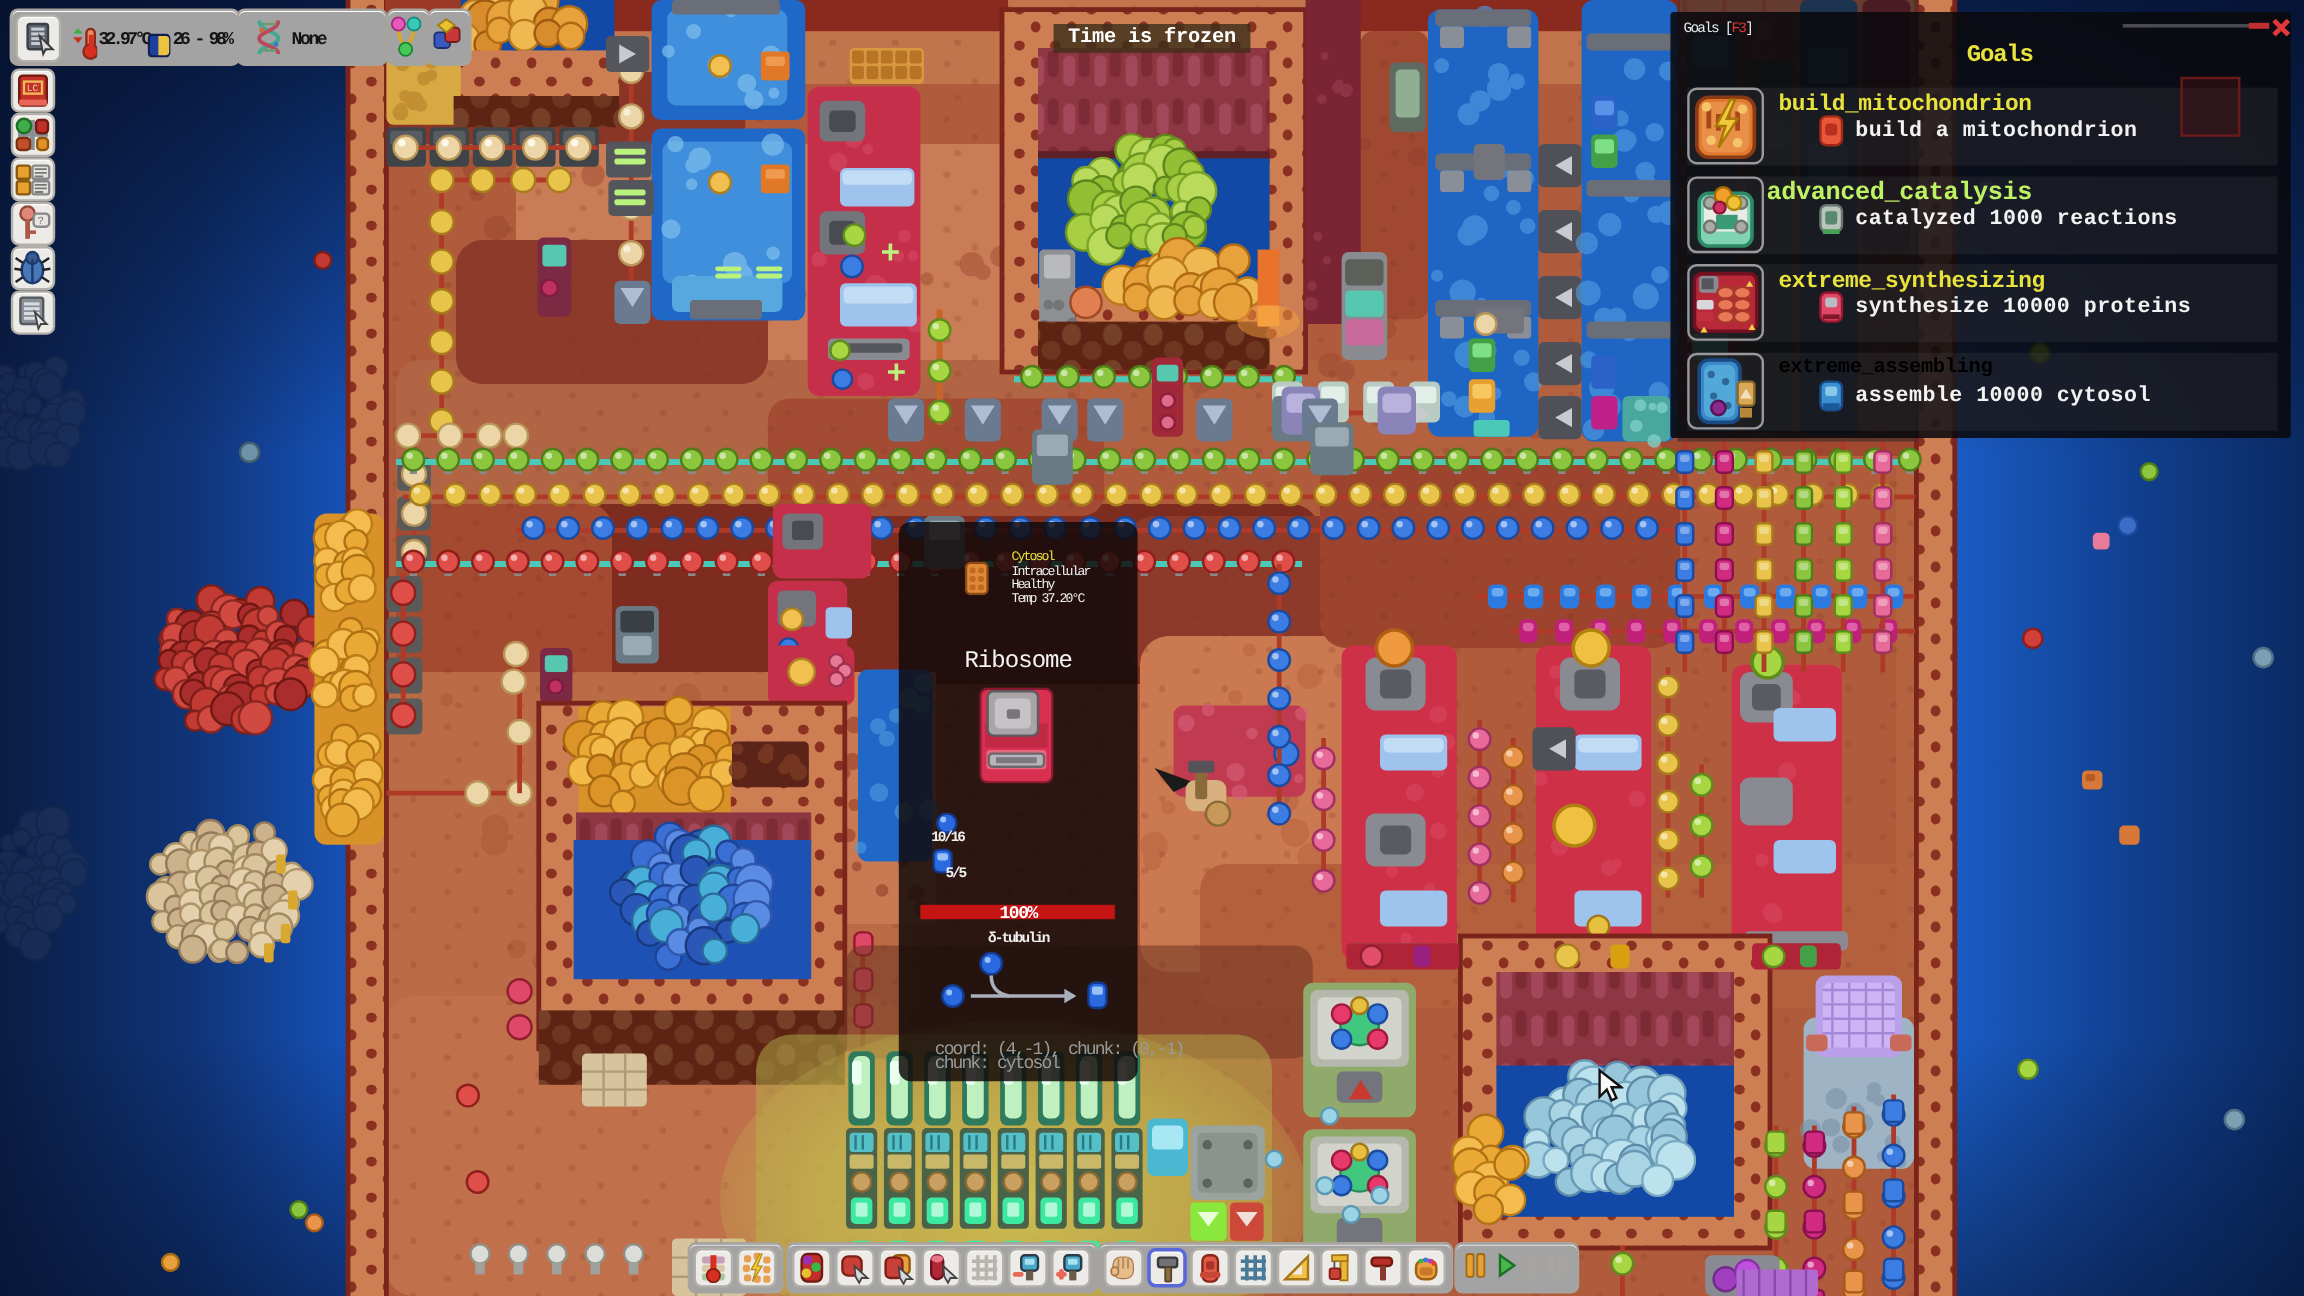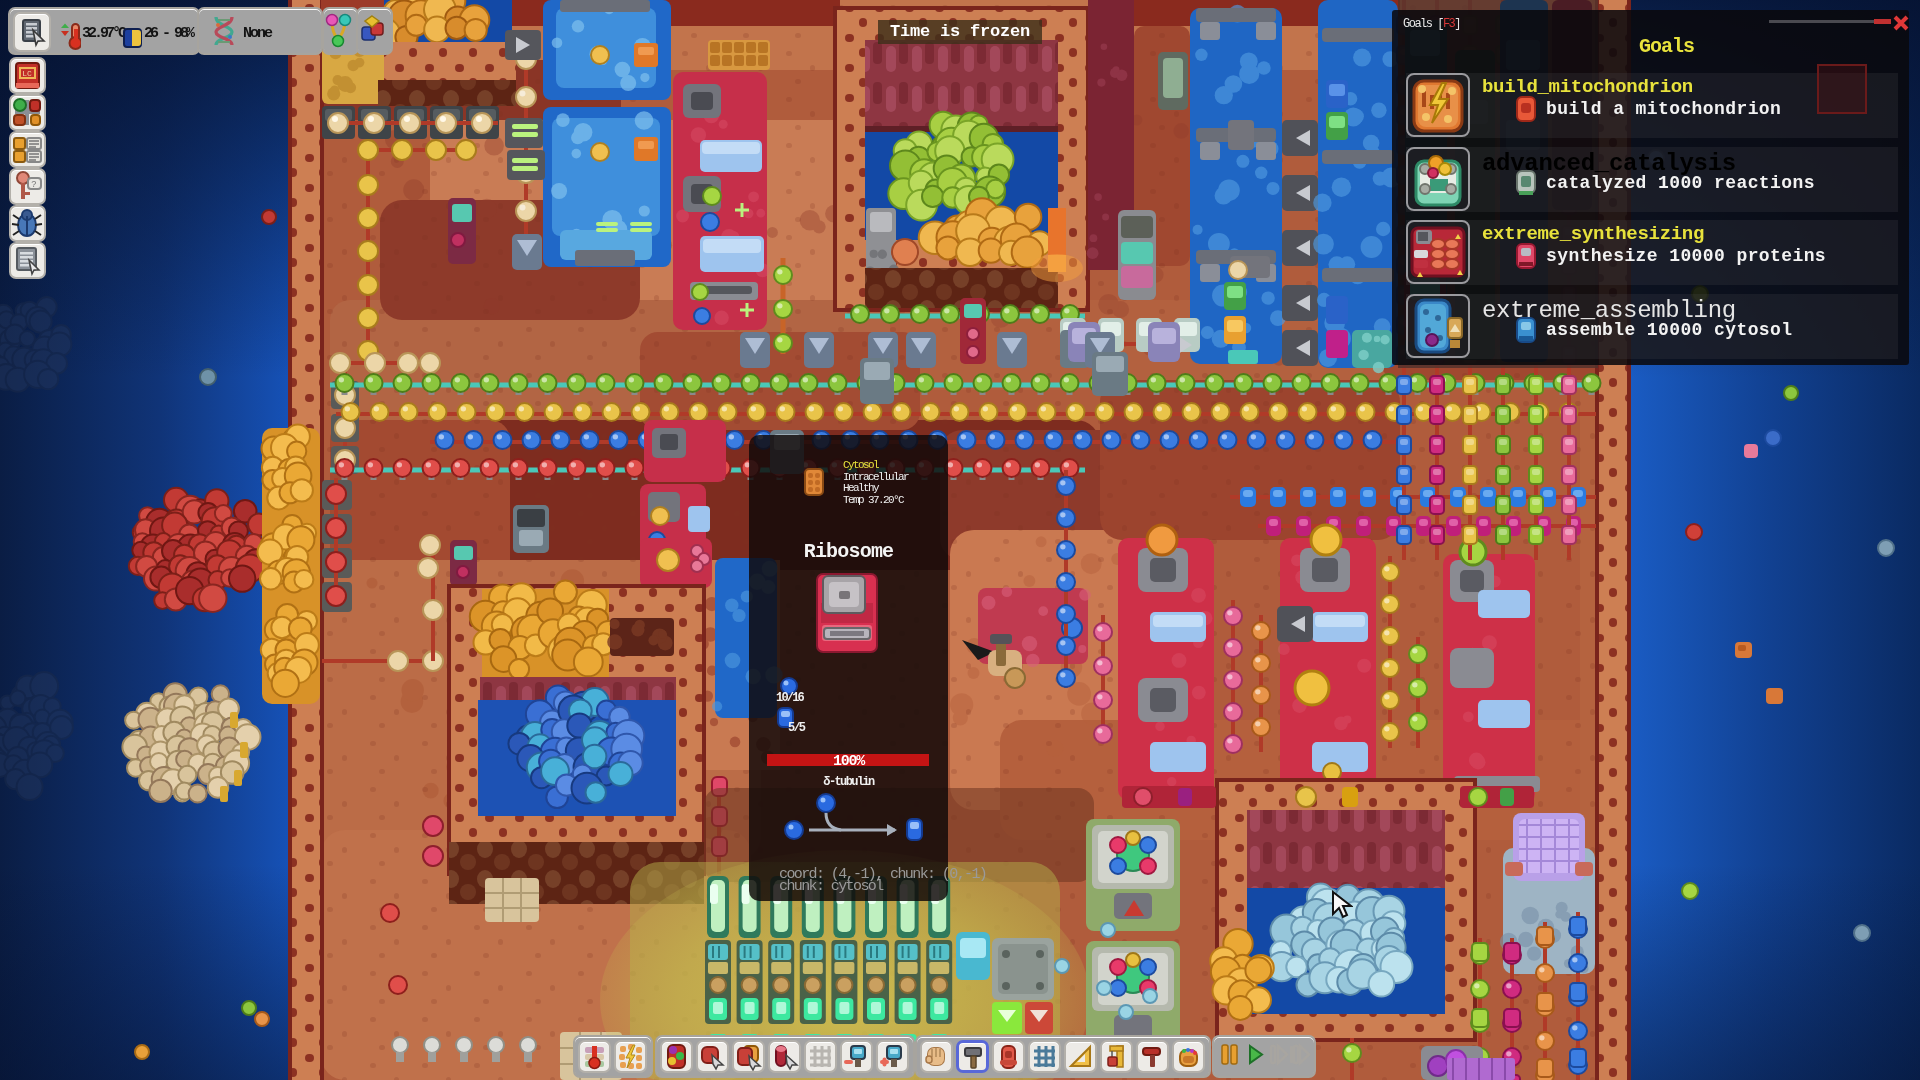--- a/index.html
+++ b/index.html
@@ -2841,21 +2841,21 @@
         <g>
           <circle cx="17" cy="20" r="5" fill="#a8aca4" stroke="#70746c" stroke-width="2"></circle>
           <circle cx="43" cy="20" r="5" fill="#a8aca4" stroke="#70746c" stroke-width="2"></circle>
           <circle cx="17" cy="40" r="5" fill="#a8aca4" stroke="#70746c" stroke-width="2"></circle>
           <circle cx="43" cy="40" r="5" fill="#a8aca4" stroke="#70746c" stroke-width="2"></circle>
         </g>
         <circle cx="28" cy="14" r="7" fill="#f0a028" stroke="#a86a08" stroke-width="2"></circle>
         <circle cx="37" cy="20" r="6" fill="#f0c038" stroke="#a88a08" stroke-width="2"></circle>
         <circle cx="25" cy="24" r="5" fill="#d03060" stroke="#8a1838" stroke-width="2"></circle>
       </svg></div>
-  <div class="abs mono" style="left:90px;top:140px;font-size:24px;font-weight:bold;letter-spacing:-0.3px;color:#000000;">advanced_catalysis</div>
+  <div class="abs mono" style="left:80px;top:140px;font-size:21px;font-weight:bold;letter-spacing:-0.3px;color:#bef264;">advanced_catalysis</div>
   <div class="abs" style="left:123px;top:159px;"><svg width="22" height="28">
         <rect x="2" y="2" width="18" height="22" rx="5" fill="#b8c4bc" stroke="#68746c" stroke-width="2"></rect>
         <rect x="6" y="7" width="10" height="11" rx="2" fill="#588870"></rect>
         <rect x="4" y="22" width="14" height="4" fill="#48a058"></rect>
       </svg></div>
   <div class="abs mono" style="left:154px;top:163px;font-size:18px;font-weight:bold;letter-spacing:0.4px;color:#f2f2f2;">catalyzed 1000 reactions</div>
 
   <div class="abs" style="left:14px;top:210px;width:492px;height:65px;background:rgba(88,88,96,0.18);"></div>
   <div class="abs" style="left:14px;top:210px;width:64px;height:64px;background:rgba(30,30,34,0.5);border:2px solid #9a9a9e;border-radius:8px;box-sizing:border-box;"><svg width="60" height="60">
         <rect x="4" y="6" width="52" height="48" rx="6" fill="#b82838" stroke="#701020" stroke-width="3"></rect>
@@ -2893,21 +2893,21 @@
           <circle cx="18" cy="16" r="3"></circle>
           <circle cx="30" cy="22" r="3"></circle>
           <circle cx="20" cy="34" r="3"></circle>
           <circle cx="32" cy="42" r="3"></circle>
         </g>
         <circle cx="24" cy="44" r="6" fill="#8a2a8a" stroke="#581458" stroke-width="2"></circle>
         <rect x="40" y="22" width="14" height="20" rx="3" fill="#d8a858" stroke="#8a6828" stroke-width="2"></rect>
         <polygon points="47,28 52,36 42,36" fill="#f0e0b8"></polygon>
         <rect x="42" y="44" width="10" height="8" fill="#b88838"></rect>
       </svg></div>
-  <div class="abs mono" style="left:90px;top:287px;font-size:24px;font-weight:normal;letter-spacing:-0.3px;color:#e5e5e5;">extreme_assembling</div>
+  <div class="abs mono" style="left:90px;top:287px;font-size:17px;font-weight:bold;letter-spacing:-0.3px;color:#000000;">extreme_assembling</div>
   <div class="abs" style="left:123px;top:306px;"><svg width="22" height="28">
         <rect x="2" y="2" width="18" height="24" rx="5" fill="#3a90d0" stroke="#184a88" stroke-width="2"></rect>
         <rect x="6" y="6" width="10" height="8" rx="2" fill="#88c8e8"></rect>
         <rect x="4" y="20" width="14" height="5" fill="#1a5a98"></rect>
       </svg></div>
   <div class="abs mono" style="left:154px;top:310px;font-size:18px;font-weight:bold;letter-spacing:0.4px;color:#f2f2f2;">assemble 10000 cytosol</div>
 
   <div class="abs" style="left:425px;top:54px;width:46px;height:46px;border:2px solid #6a1a1a;background:rgba(90,16,16,0.35);"></div>
 </div>
 
@@ -2920,21 +2920,21 @@
         <rect x="11" y="5" width="5" height="5" rx="2"></rect>
         <rect x="4" y="12" width="5" height="5" rx="2"></rect>
         <rect x="11" y="12" width="5" height="5" rx="2"></rect>
         <rect x="4" y="19" width="5" height="5" rx="2"></rect>
         <rect x="11" y="19" width="5" height="5" rx="2"></rect>
       </g>
     </svg>
 
   <div class="abs mono" style="left:94px;top:25px;font-size:11px;line-height:11.7px;letter-spacing:-1.6px;color:#f0f0f0;"><span style="color:#e8e23c">Cytosol</span><br>Intracellular<br>Healthy<br>Temp 37.20°C</div>
 
-  <div class="abs mono" style="left:0;top:105px;width:199px;text-align:center;font-size:20px;font-weight:bold;letter-spacing:-0.8px;color:#f4f4f4;">Ribosome</div>
+  <div class="abs mono" style="left:0;top:105px;width:199px;text-align:center;font-size:20px;font-weight:normal;letter-spacing:-0.8px;color:#f4f4f4;">Ribosome</div>
 
   <svg class="abs" style="left:67px;top:138px" width="62" height="80">
     <rect x="1" y="1" width="60" height="78" rx="6" fill="#d83050" stroke="#8a1830" stroke-width="2"></rect>
     <rect x="5" y="30" width="52" height="20" fill="#c02844"></rect>
     <rect x="7" y="3" width="42" height="37" rx="5" fill="#a8a4a8" stroke="#5e5a5e" stroke-width="2"></rect>
     <rect x="13" y="9" width="30" height="25" rx="4" fill="#c6c2c6"></rect>
     <rect x="23" y="18" width="11" height="8" rx="2" fill="#787478"></rect>
     <rect x="6" y="52" width="50" height="16" rx="3" fill="#e8687e"></rect>
     <rect x="8" y="55" width="46" height="11" rx="3" fill="#b8b4bc" stroke="#6a666a" stroke-width="2"></rect>
     <rect x="14" y="58" width="34" height="5" fill="#7c7880"></rect>

